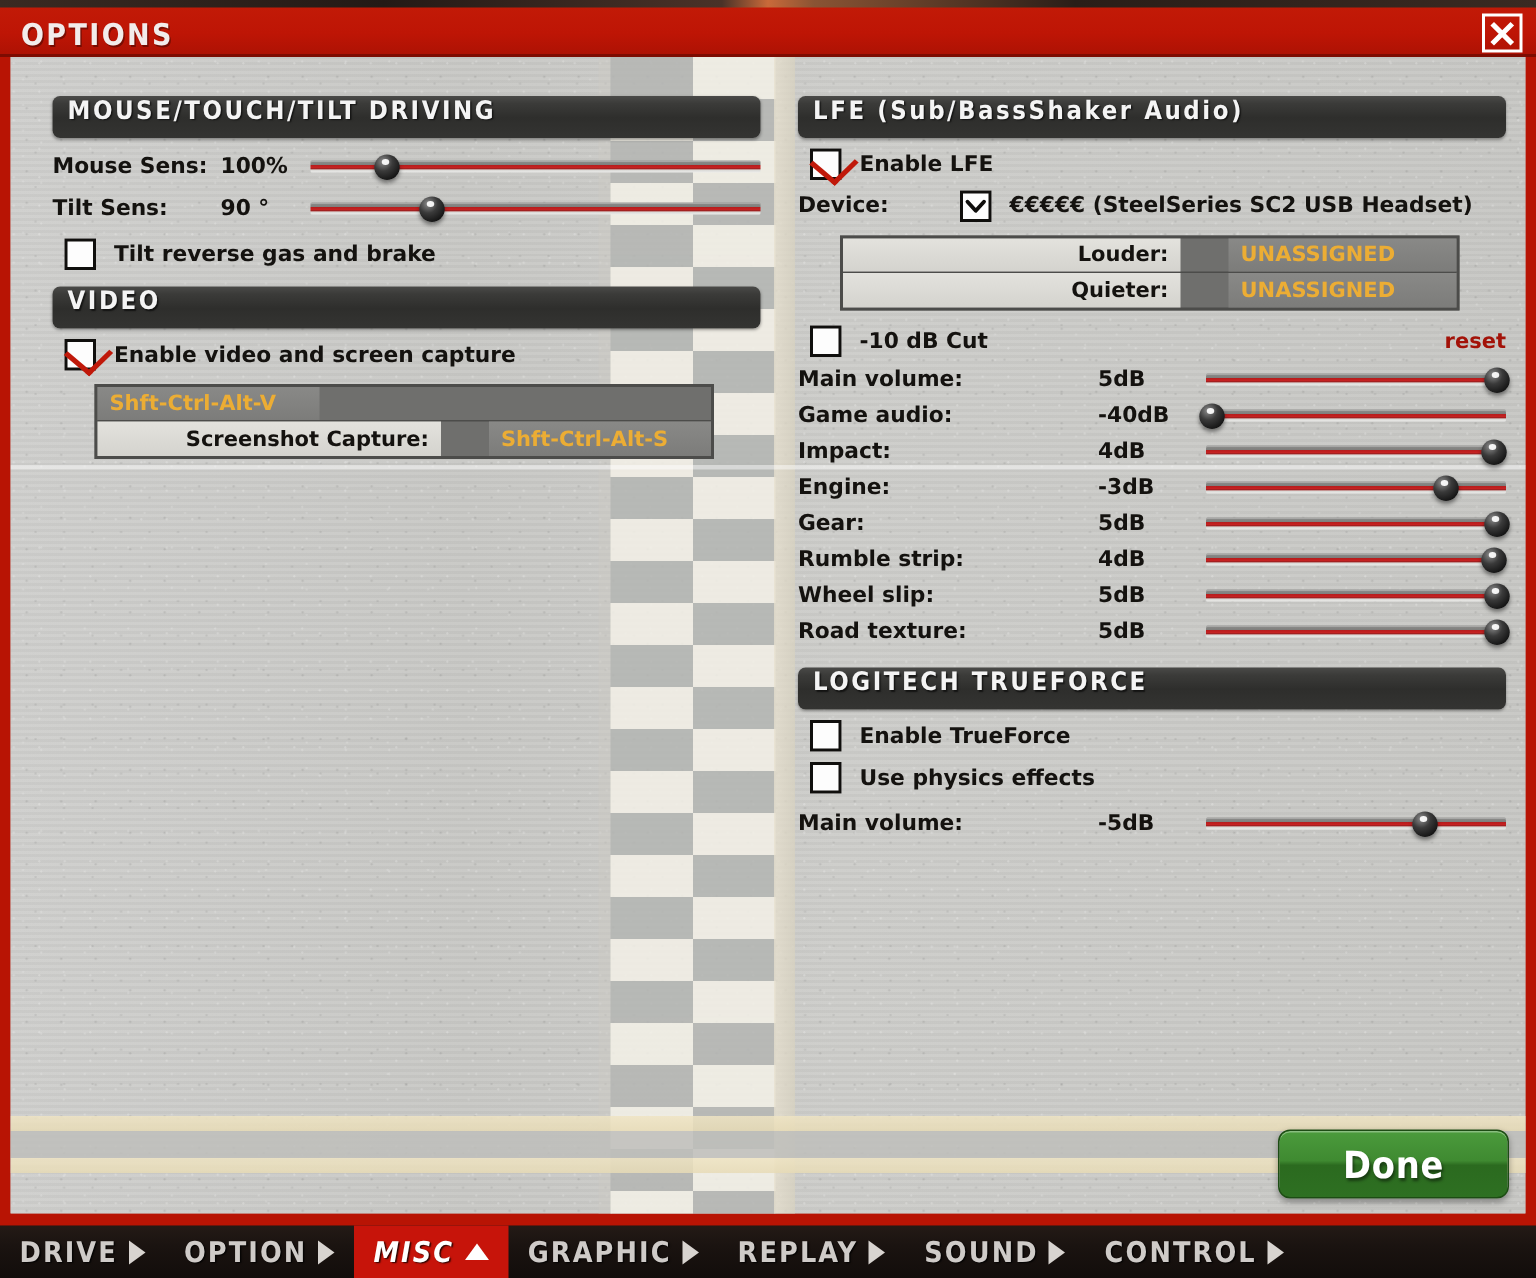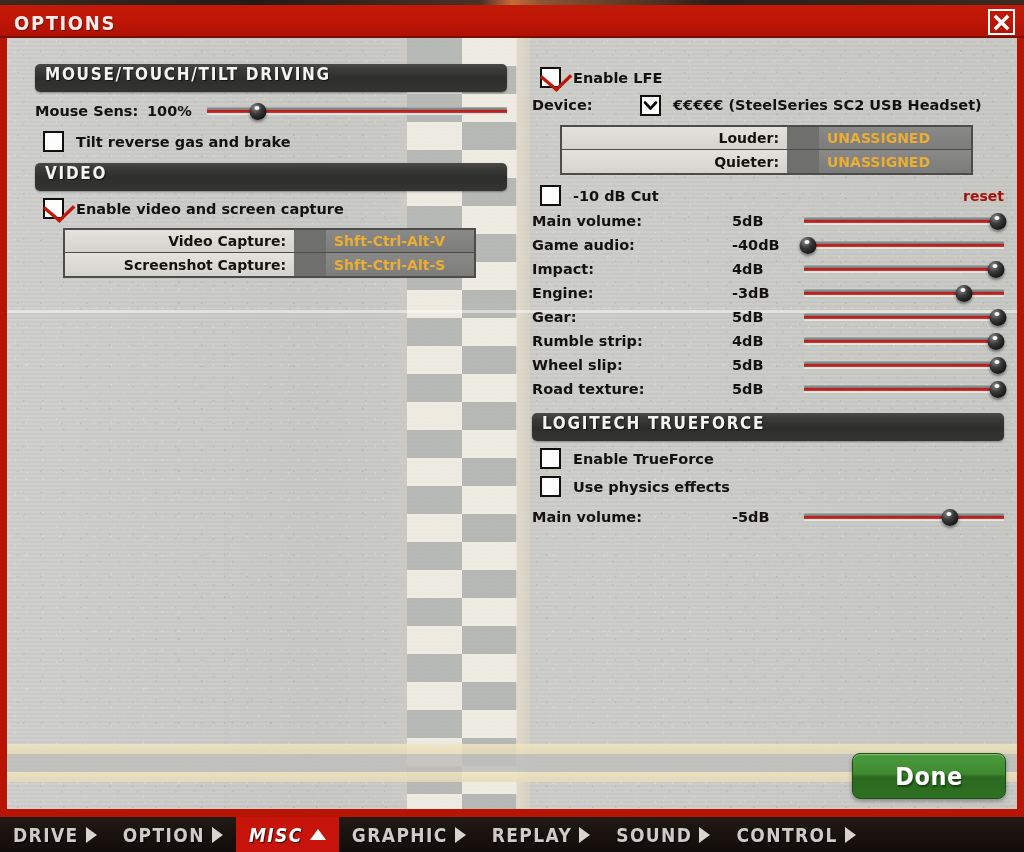--- a/index.html
+++ b/index.html
@@ -279,49 +279,59 @@
 
         <div class="row" style="margin-top:2px;">
           <div class="lbl" style="width:112px;">Mouse Sens:</div>
           <div class="val" style="width:52px;">100%</div>
           <div class="slider" style="margin-left:8px;">
             <div class="groove"></div>
             <div class="knob" style="left: 17%;"></div>
           </div>
         </div>
 
+        <div class="row" style="margin-top:4px;">
+          <div class="lbl" style="width:112px;">Tilt Sens:</div>
+          <div class="val" style="width:52px;">90 °</div>
+          <div class="slider" style="margin-left:8px;">
+            <div class="groove"></div>
+            <div class="knob" style="left: 27%;"></div>
+          </div>
+        </div>
 
         <div class="cb-wrap" style="margin:8px 0 0 8px;">
           <div class="cbox"></div>
           <div class="cb-label">Tilt reverse gas and brake</div>
         </div>
 
         <div class="section-bar" style="margin-top:11px;">
           <span>VIDEO</span>
         </div>
 
         <div class="cb-wrap" style="margin:6px 0 0 8px;">
           <div class="cbox checked"></div>
           <div class="cb-label">Enable video and screen capture</div>
         </div>
 
         <div class="kb-table" style="margin-left:28px; width:413px; margin-top:9px;">
           <div class="kb-row">
-            <div class="kb-name">Video Capture:</div>
             <div class="kb-val">Shft-Ctrl-Alt-V</div>
           </div>
           <div class="kb-row">
             <div class="kb-name">Screenshot Capture:</div>
             <div class="kb-val">Shft-Ctrl-Alt-S</div>
           </div>
         </div>
       </div>
 
       <div class="col-right">
 
+        <div class="section-bar">
+          <span>LFE (Sub/BassShaker Audio)</span>
+        </div>
 
         <div class="cb-wrap" style="margin:3px 0 0 8px;align-items:center;">
           <div class="cbox checked"></div>
           <div class="cb-label">Enable LFE</div>
         </div>
 
         <div class="row" style="margin-top:5px;">
           <div class="lbl" style="width:108px;">Device:</div>
           <div class="dbox">
             <svg width="15" height="11" viewBox="0 0 15 11" aria-hidden="true">

